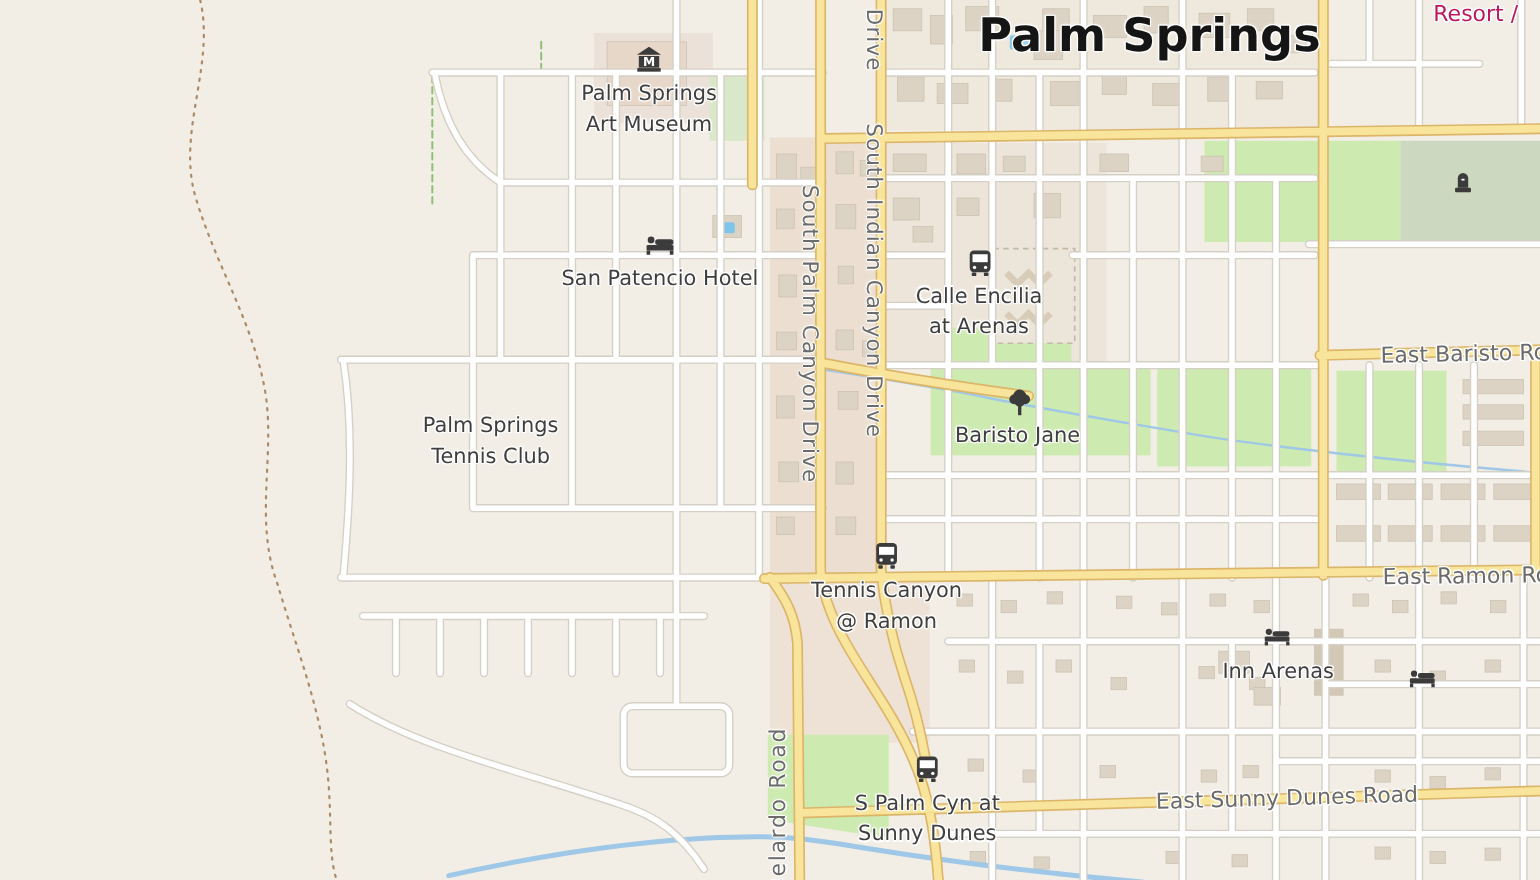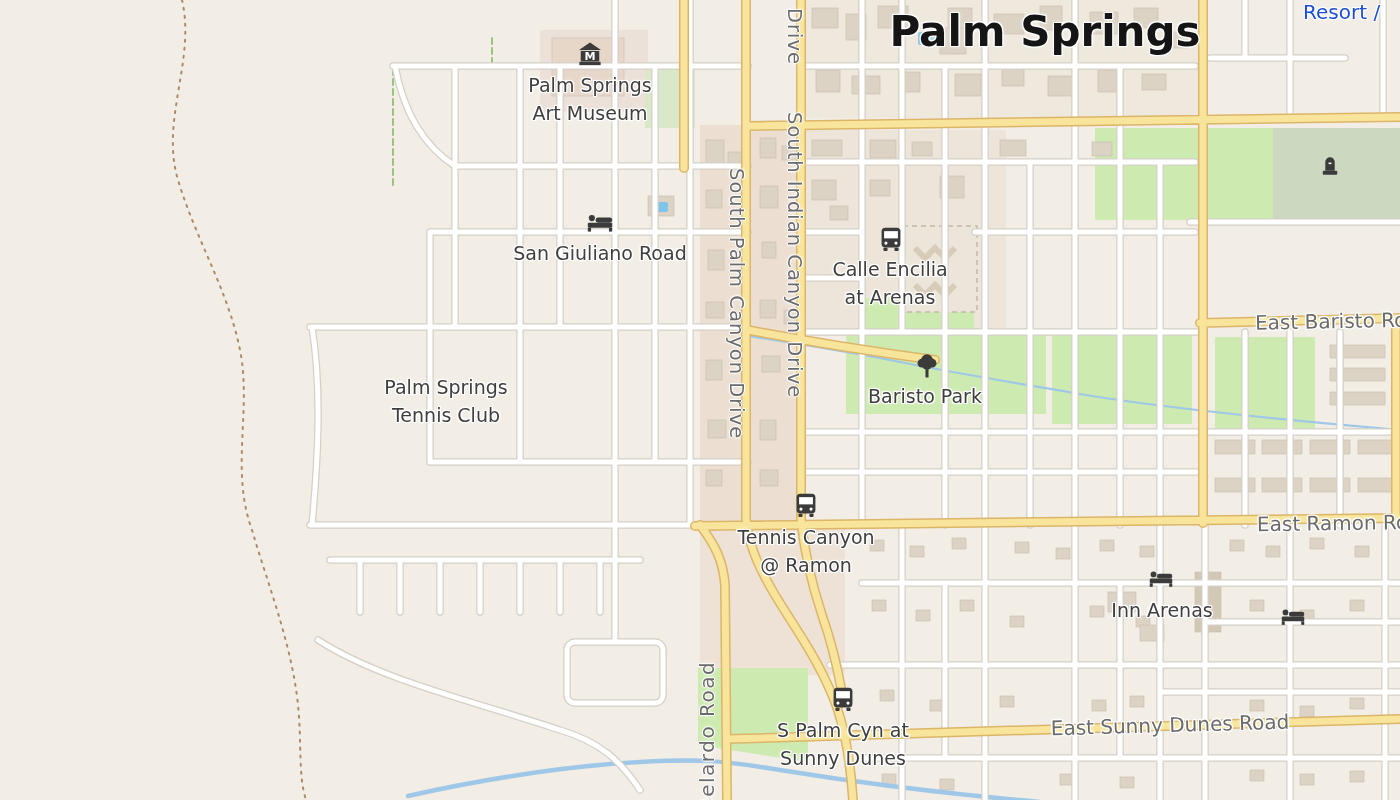--- a/index.html
+++ b/index.html
@@ -8,21 +8,21 @@
   .map{position:absolute;inset:0;width:1400px;height:800px;overflow:hidden;}
   svg.base{position:absolute;left:0;top:0;}
   .lbl{position:absolute;white-space:pre-line;text-align:center;transform:translateX(-50%);
        text-shadow:0 1px 0 #fff,0 -1px 0 #fff,1px 0 0 #fff,-1px 0 0 #fff,
                    1px 1px 0 #fff,-1px -1px 0 #fff,1px -1px 0 #fff,-1px 1px 0 #fff,0 0 4px #fff;
        z-index:5;pointer-events:none;}
   .poi{font-size:19px;line-height:28px;color:#3e3e3e;}
   .rlabel{font-size:20px;line-height:24px;color:#6b6b6b;white-space:nowrap;}
   .anchor-left{transform:none;}
   .city{font-size:42px;line-height:44px;font-weight:700;color:#151515;white-space:nowrap;}
-  .corner{font-size:20px;color:#1d4ed8;white-space:nowrap;}
+  .corner{font-size:20px;color:#be185d;white-space:nowrap;}
   .vlabel{position:absolute;font-size:19.5px;line-height:24px;letter-spacing:1px;color:#6b6b6b;
           white-space:nowrap;transform-origin:0 0;transform:rotate(90deg);z-index:5;
           text-shadow:0 1px 0 #fff,0 -1px 0 #fff,1px 0 0 #fff,-1px 0 0 #fff,0 0 4px #fff;}
   .vlabel.up{transform:rotate(-90deg);letter-spacing:1.5px;font-size:20px;}
   .icon{position:absolute;transform:translate(-50%,-50%);z-index:4;}
 </style>
 </head>
 <body>
 
 <div class="map">
@@ -285,29 +285,29 @@
     </svg>
   </span>
 
   <div class="lbl city" style="left:1045px;top:10px">Palm Springs</div>
 
   <div class="lbl corner anchor-left" style="left:1303px;top:0px">Resort /</div>
 
   <div class="lbl poi" style="left:590px;top:71px">Palm Springs
 Art Museum</div>
 
-  <div class="lbl poi" style="left:600px;top:239px">San Giuliano Road</div>
+  <div class="lbl poi" style="left:600px;top:239px">San Patencio Hotel</div>
 
   <div class="lbl poi" style="left:446px;top:373px">Palm Springs
 Tennis Club</div>
 
   <div class="lbl poi" style="left:890px;top:255px">Calle Encilia
 at Arenas</div>
 
-  <div class="lbl poi" style="left:925px;top:382px">Baristo Park</div>
+  <div class="lbl poi" style="left:925px;top:382px">Baristo Jane</div>
 
 
   <div class="lbl poi" style="left:806px;top:523px">Tennis Canyon
 @ Ramon</div>
 
   <div class="lbl poi" style="left:1162px;top:596px">Inn Arenas</div>
 
 
   <div class="lbl poi" style="left:843px;top:716px">S Palm Cyn at
 Sunny Dunes</div>

